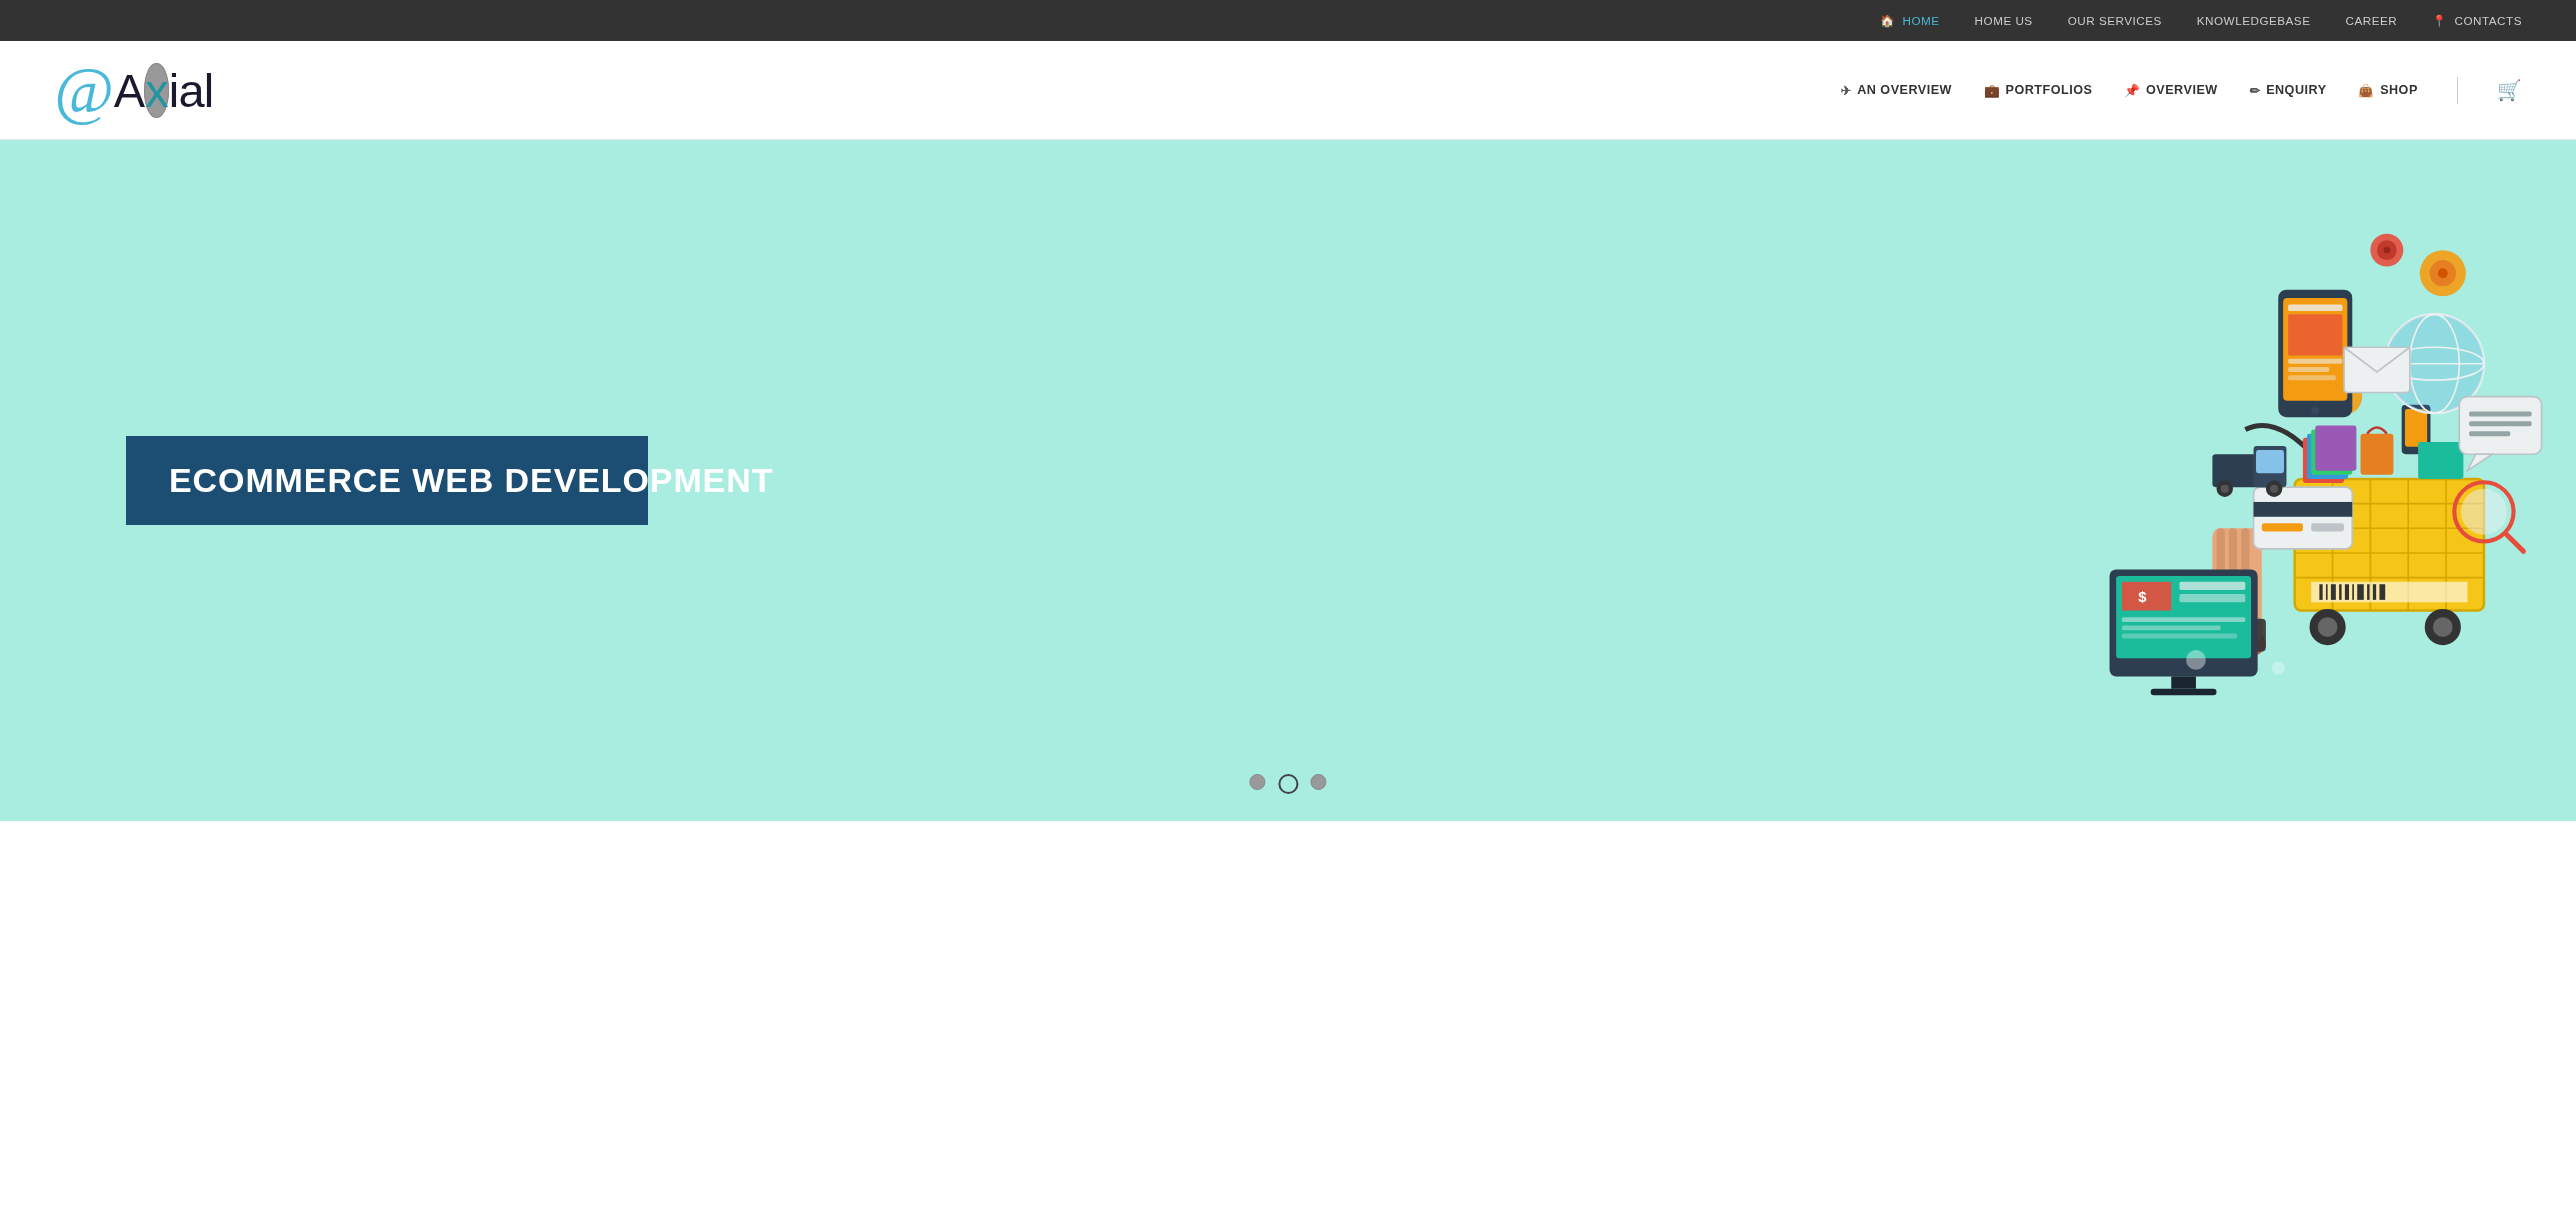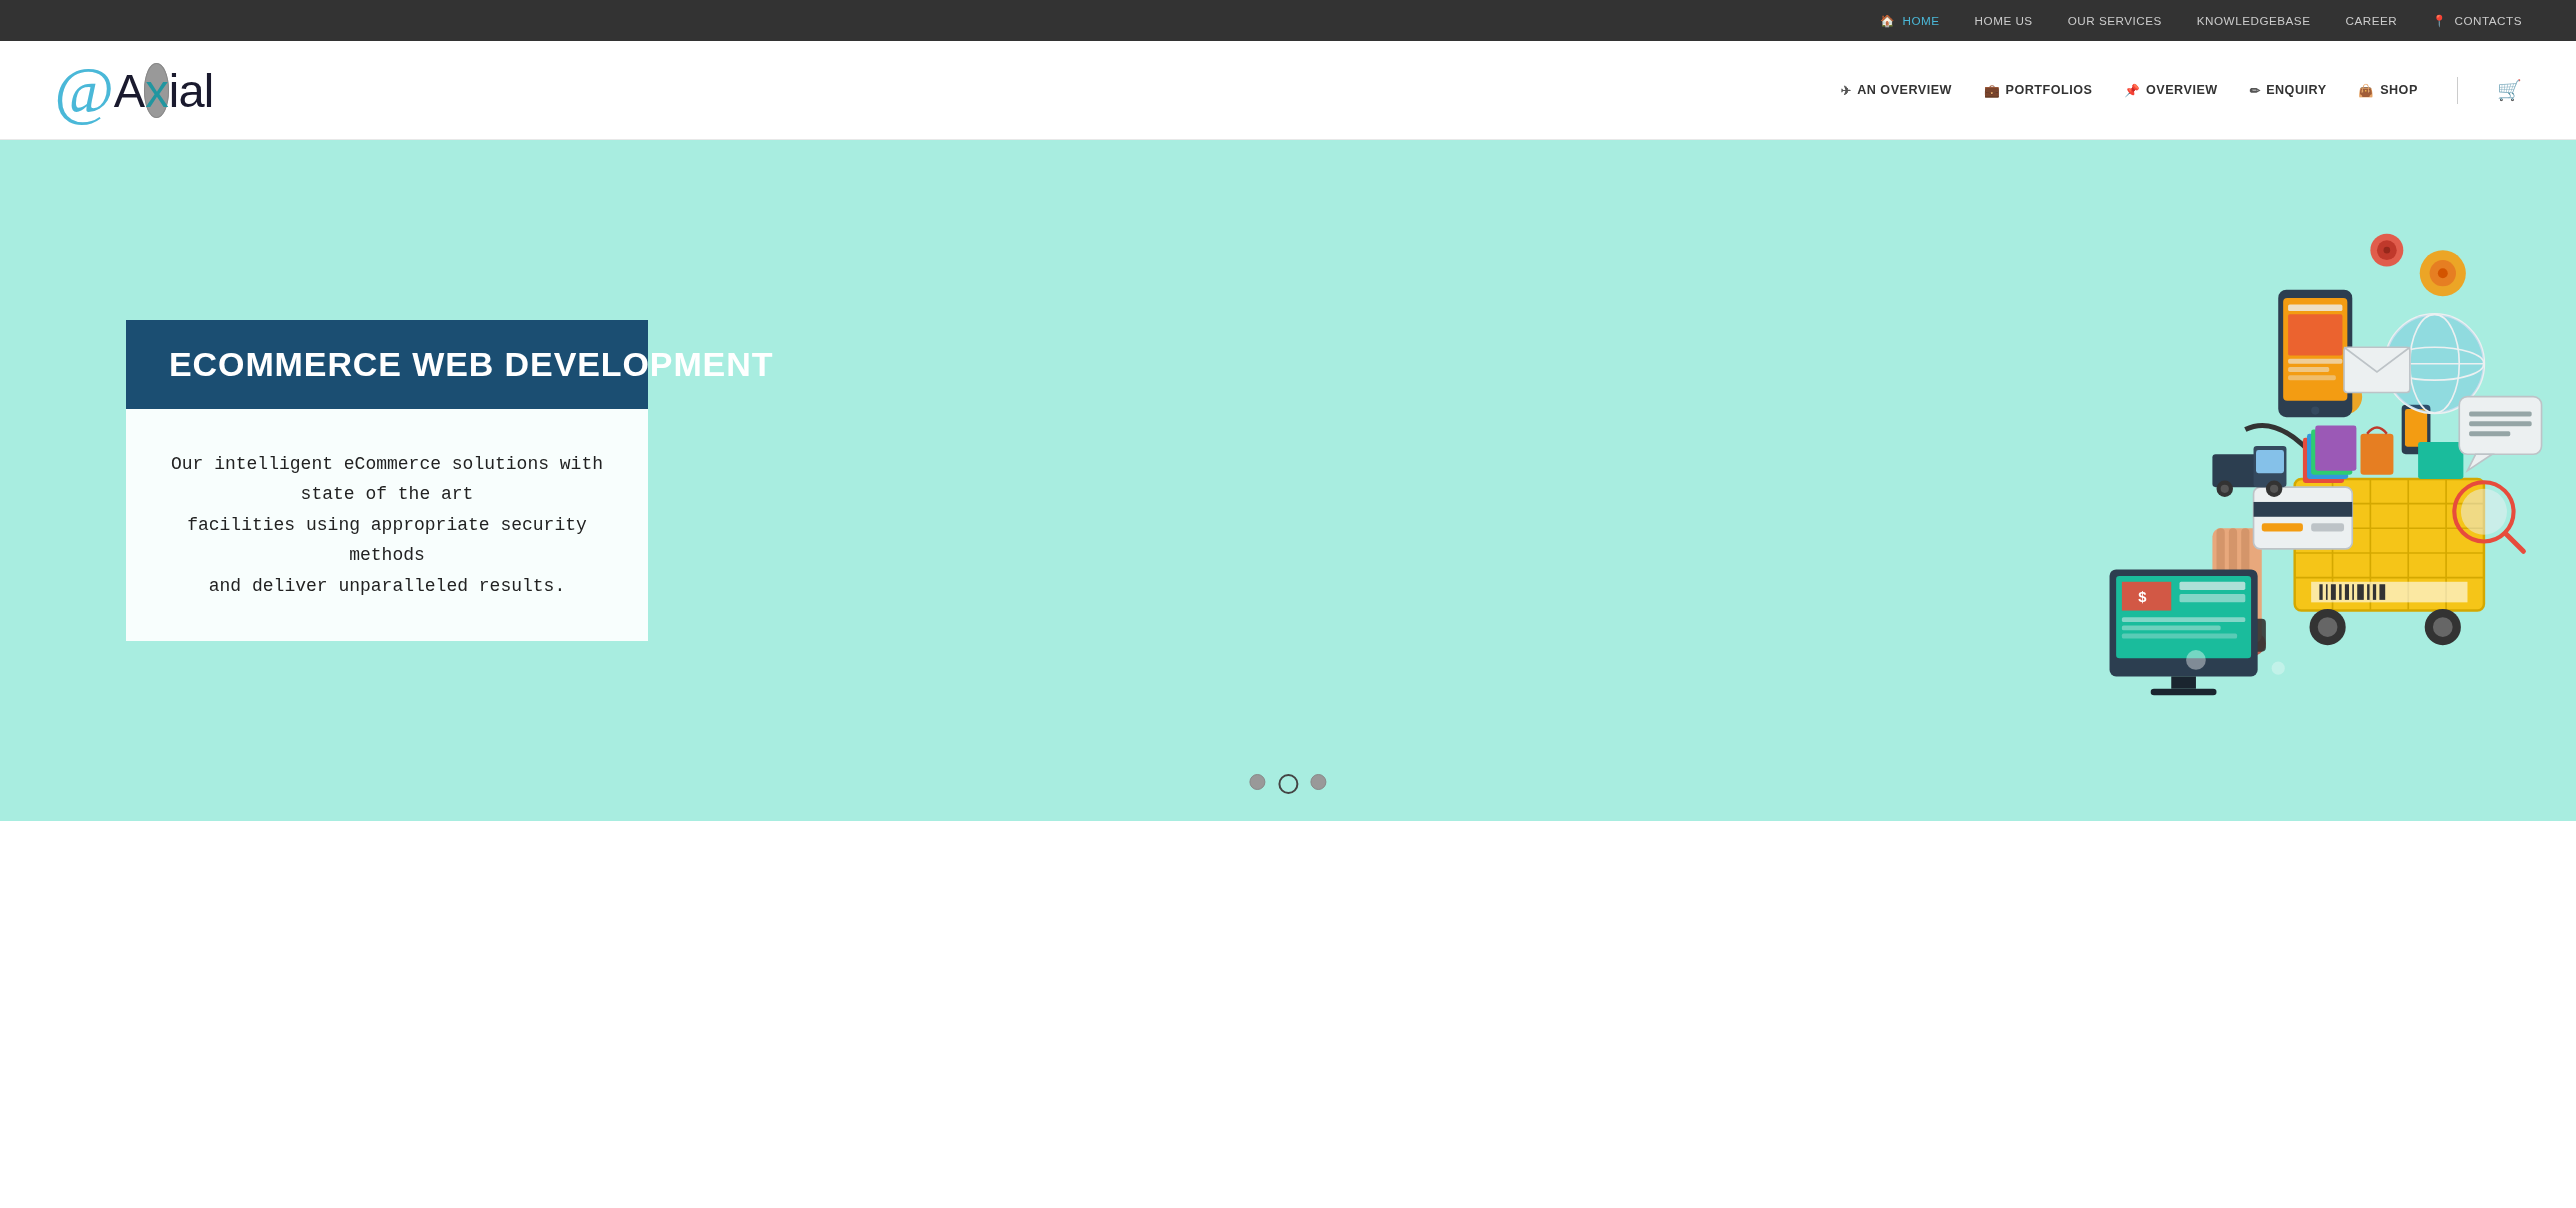--- a/index.html
+++ b/index.html
@@ -248,23 +248,20 @@
     </a>
     <div class="nav-divider"></div>
     <div class="cart-icon-wrap">🛒</div>
   </nav>
 </header>
 
 <section class="hero">
   <div class="hero-content">
     <div class="hero-title-box">
       <h1>ECOMMERCE WEB DEVELOPMENT</h1>
-    </div>
-    <div class="hero-desc-box">
-      <p>Our intelligent eCommerce solutions with state of the art<br>facilities using appropriate security methods<br>and deliver unparalleled results.</p>
     </div>
   </div>
 
   <div class="hero-illustration">
     <svg class="ecomm-svg" viewBox="0 0 700 640" xmlns="http://www.w3.org/2000/svg">
 
       <g transform="translate(380, 300)">
 
         <rect x="0" y="60" width="230" height="160" rx="8" fill="#F5C518" stroke="#d4a800" stroke-width="3"></rect>
 

